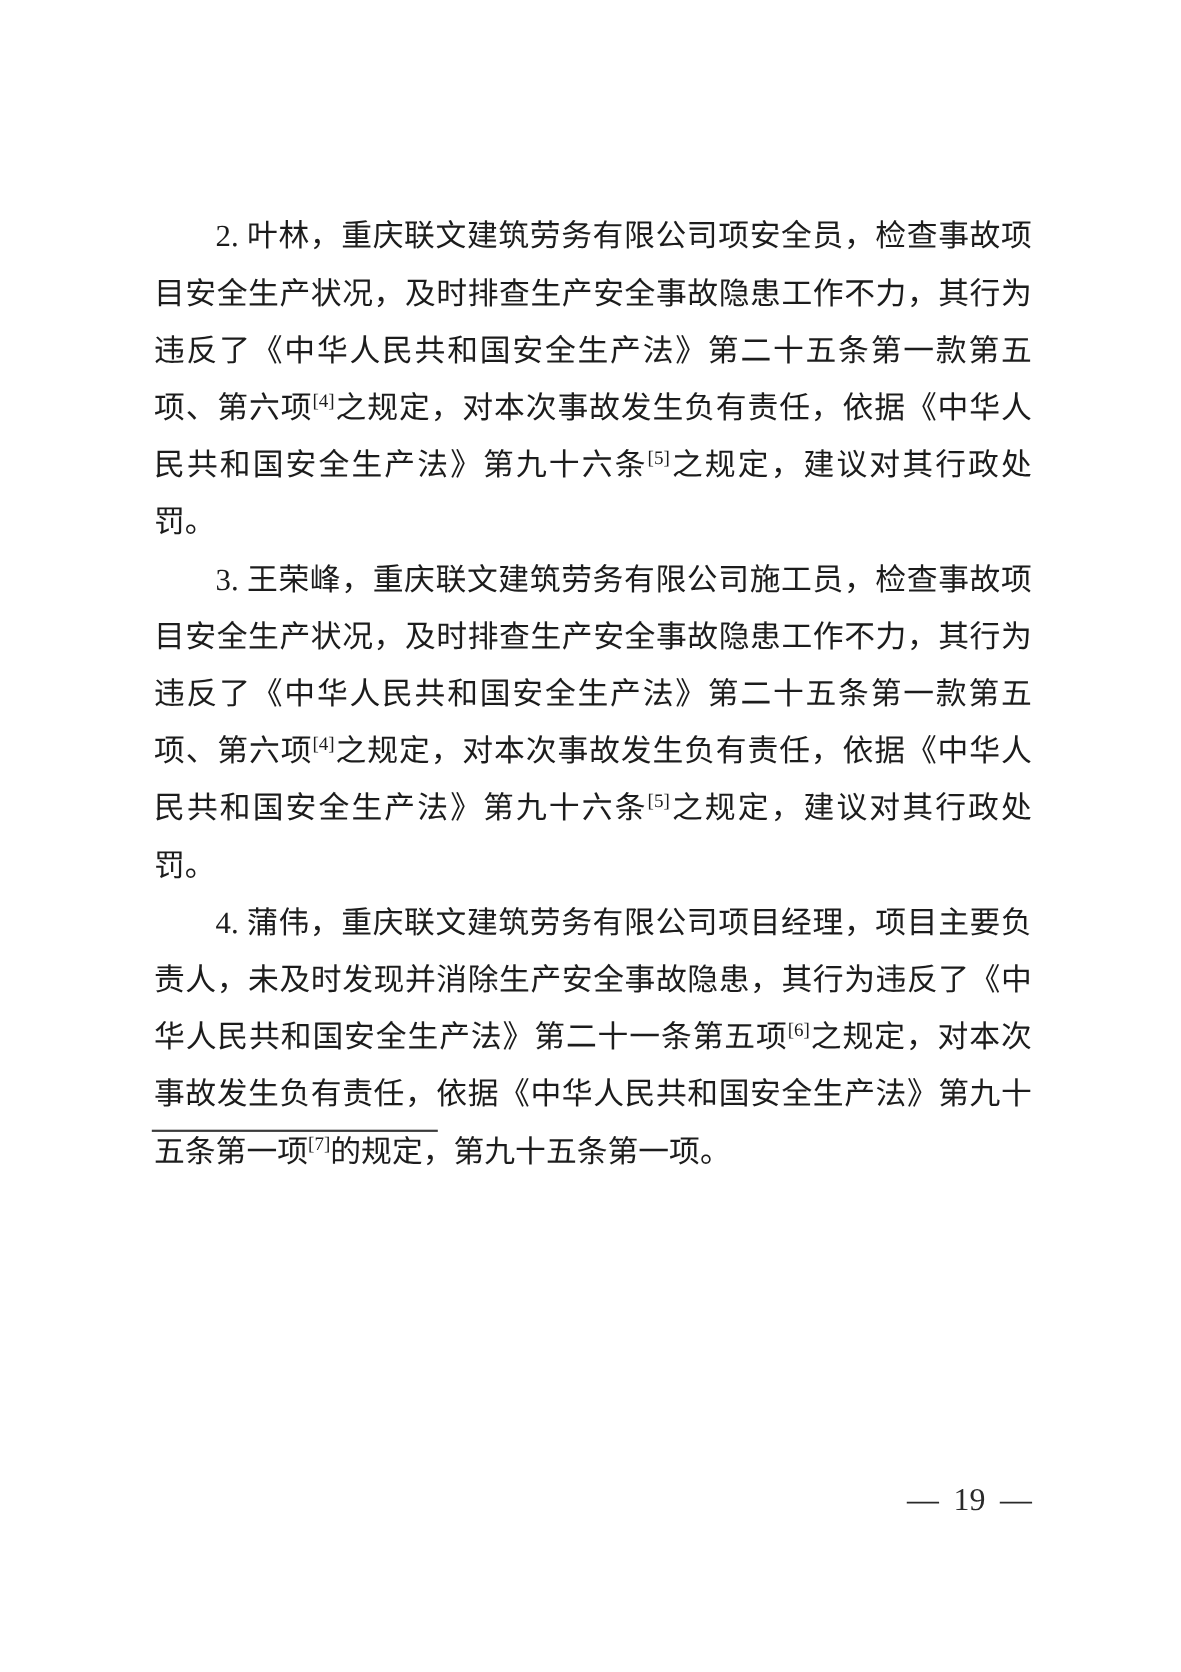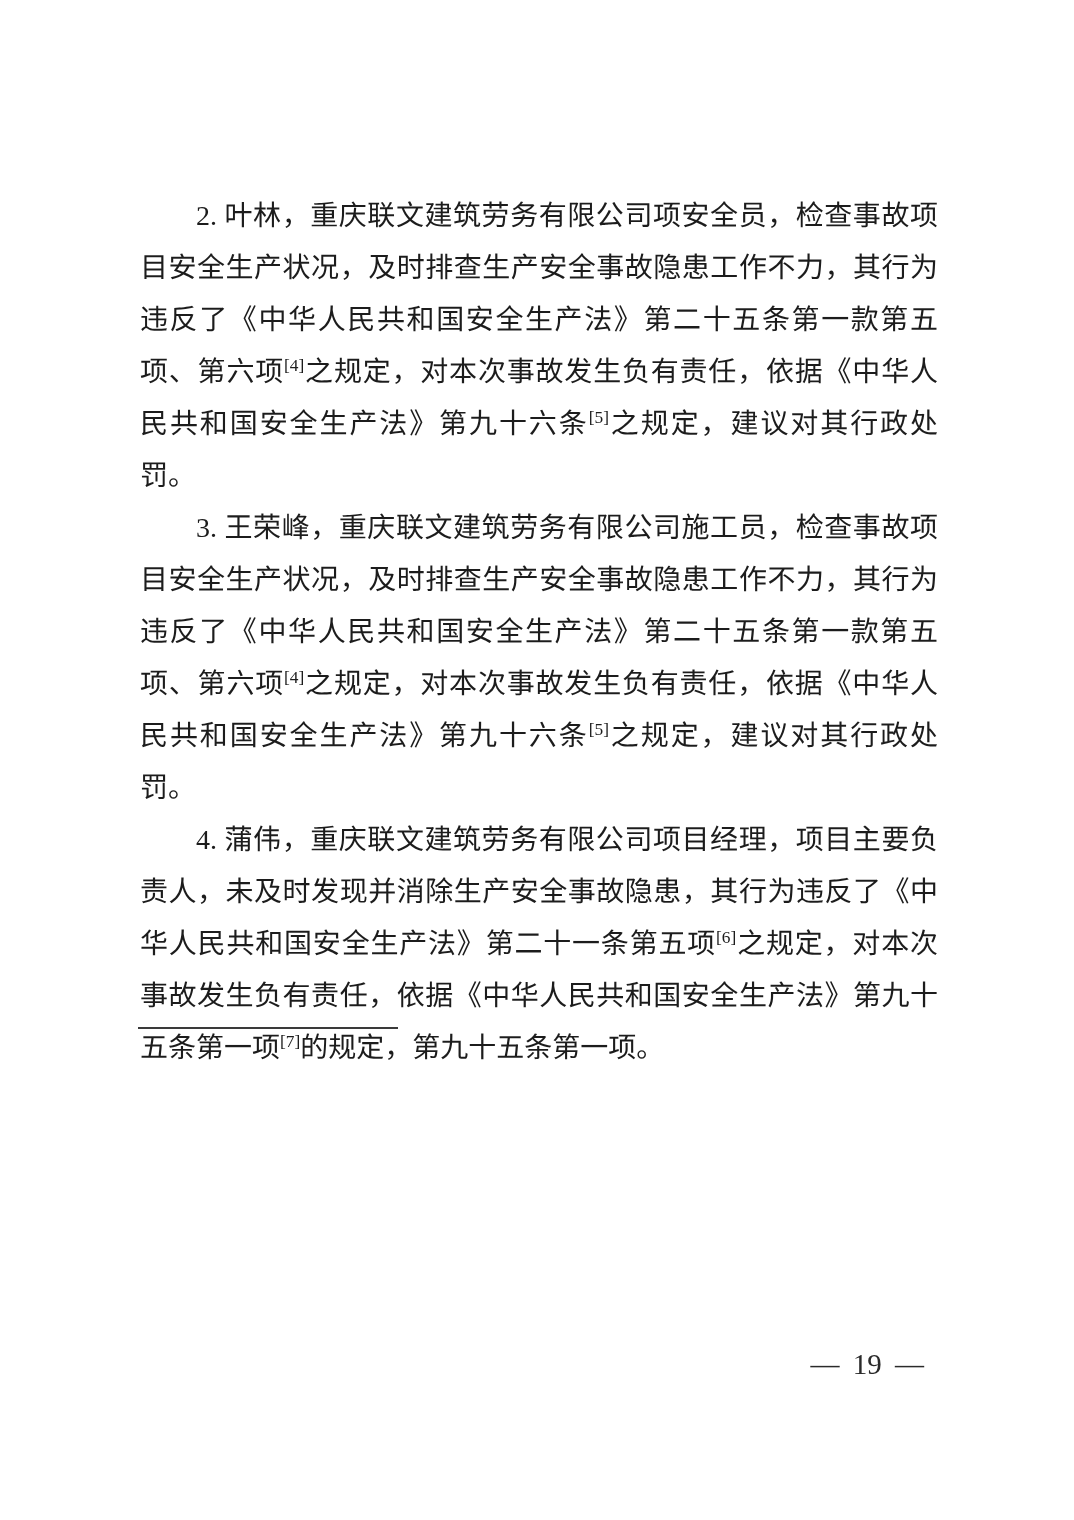--- a/index.html
+++ b/index.html
@@ -55,21 +55,21 @@
     line-height: 23.5px;
     text-align: justify;
   }
   .fn { margin: 0; }
   .fn-marker { font-weight: normal; }
   .fn-cite { font-weight: bold; }
   
   .pageno {
     position: absolute;
     top: 1348px;
-    right: 150px;
+    right: 136px;
     font-size: 29px;
     word-spacing: 6px;
     white-space: pre;
     color: #2a2a2a;
   }
 </style>
 </head>
 <body>
 
 <div class="page">

